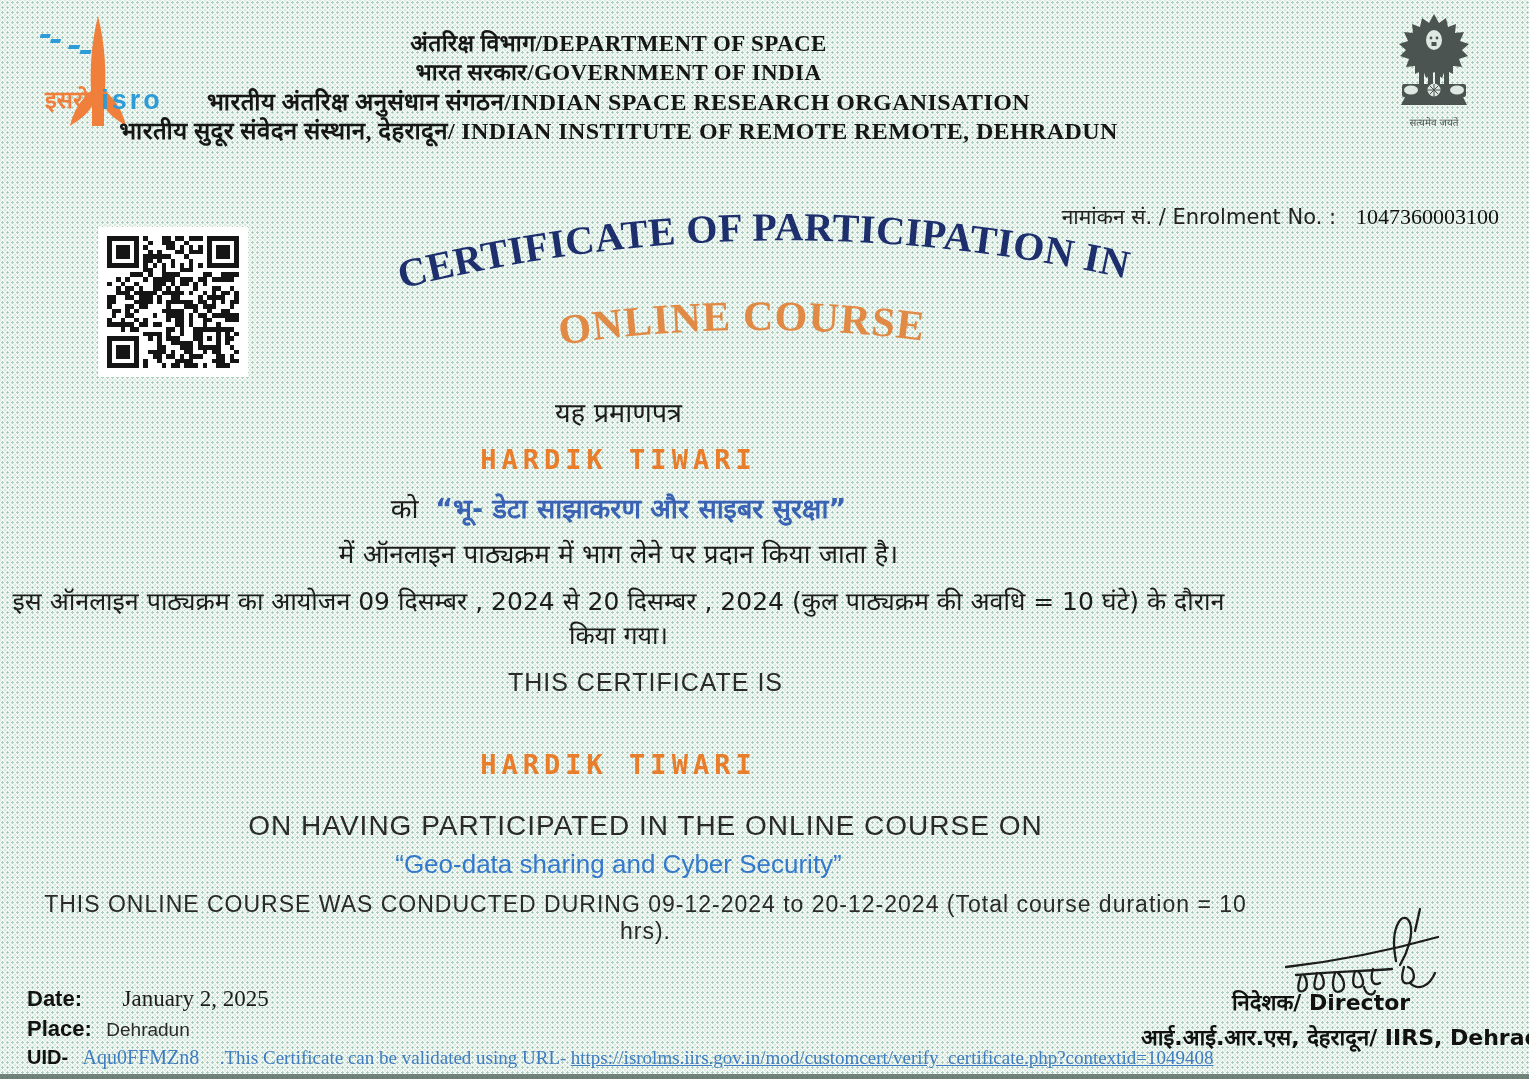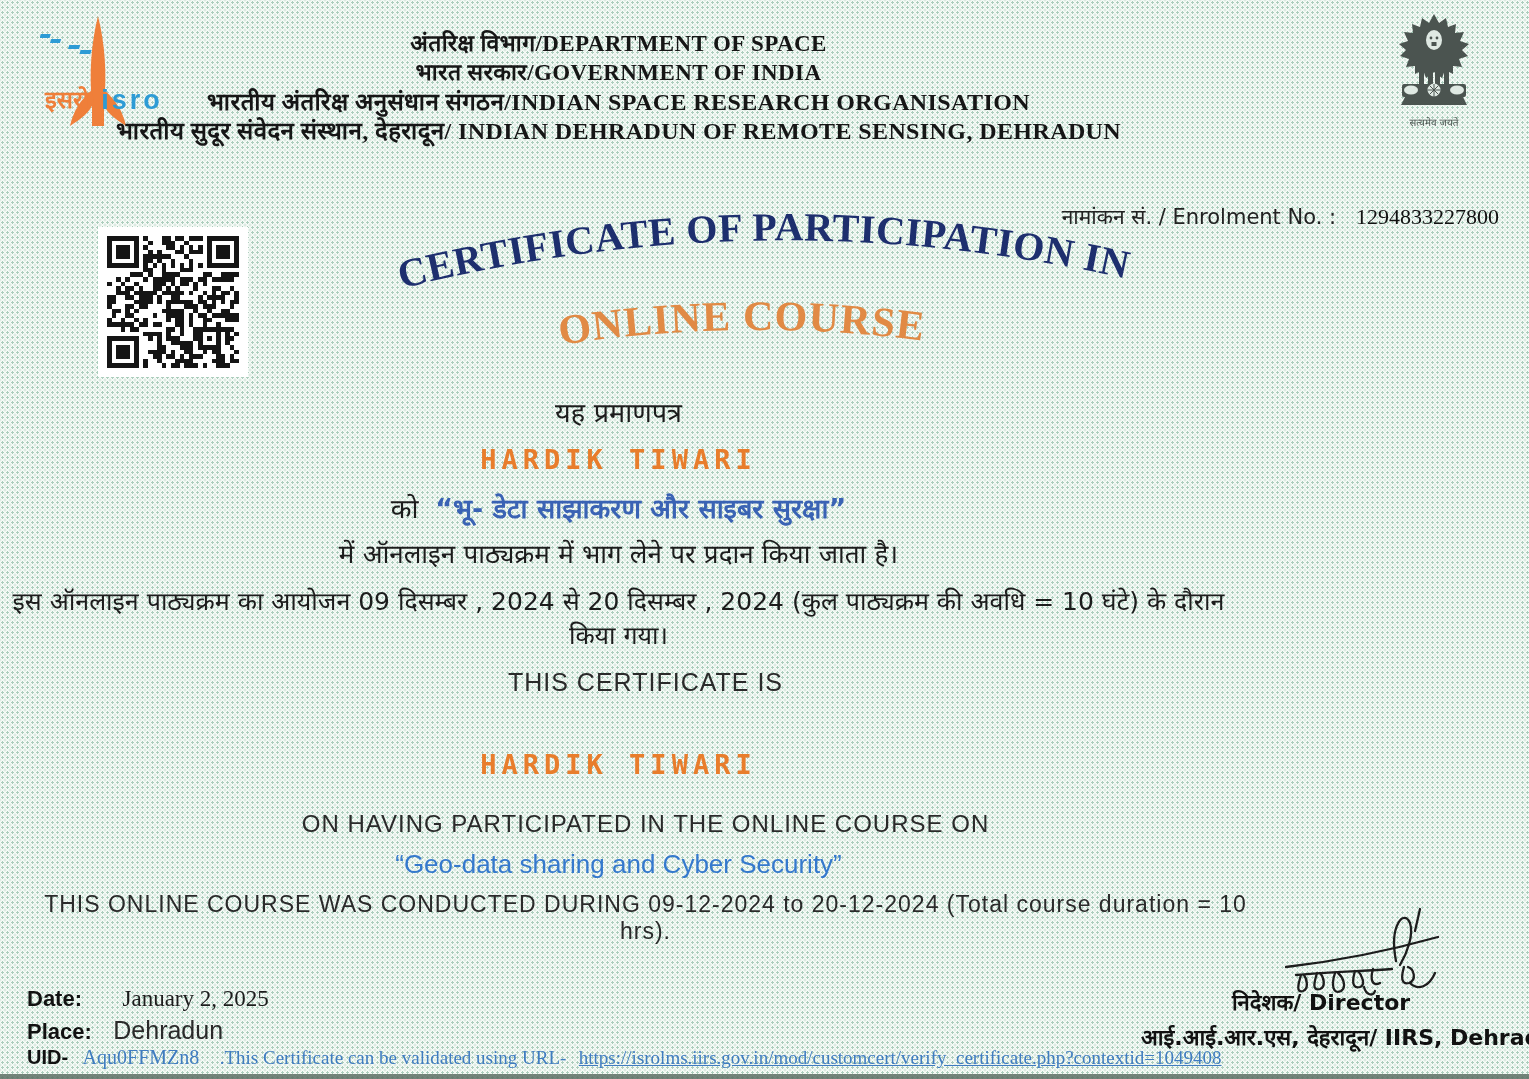--- a/index.html
+++ b/index.html
@@ -73,25 +73,25 @@
         <line x1="46.5" y1="73.5" x2="37.5" y2="82.5"></line>
     </g>
     <ellipse cx="19" cy="78" rx="7" ry="4.5" fill="#dfe9e3"></ellipse>
     <ellipse cx="65" cy="78" rx="7" ry="4.5" fill="#dfe9e3"></ellipse>
     <text x="42" y="114" text-anchor="middle" font-size="10" fill="#4b5450" font-family="DejaVu Sans, sans-serif">सत्यमेव जयते</text>
   </svg>
 
   <div class="abs ctr hdr" style="top:26px;font-size:23px">अंतरिक्ष विभाग/DEPARTMENT OF SPACE</div>
   <div class="abs ctr hdr" style="top:55px;font-size:23px">भारत सरकार/GOVERNMENT OF INDIA</div>
   <div class="abs ctr hdr" style="top:84px;font-size:24px">भारतीय अंतरिक्ष अनुसंधान संगठन/INDIAN SPACE RESEARCH ORGANISATION</div>
-  <div class="abs ctr hdr" style="top:113px;font-size:24px">भारतीय सुदूर संवेदन संस्थान, देहरादून/ INDIAN DEHRADUN OF REMOTE SENSING, DEHRADUN</div>
+  <div class="abs ctr hdr" style="top:113px;font-size:24px">भारतीय सुदूर संवेदन संस्थान, देहरादून/ INDIAN INSTITUTE OF REMOTE REMOTE, DEHRADUN</div>
 
   <div class="abs" style="top:202px;right:30px;font-size:21px">
     <span class="hindi" style="color:#222">नामांकन सं. / Enrolment No. :</span>
-    <span class="serif" style="font-size:22px;margin-left:14px;color:#111">1294833227800</span>
+    <span class="serif" style="font-size:22px;margin-left:14px;color:#111">1047360003100</span>
   </div>
 
   <svg class="abs" style="left:98px;top:227px" width="150" height="150" viewBox="0 0 33 33" shape-rendering="crispEdges">
       <rect x="0" y="0" width="33" height="33" fill="#ffffff"></rect>
       <rect x="2" y="2" width="1" height="1" fill="#151515"></rect>
       <rect x="3" y="2" width="1" height="1" fill="#151515"></rect>
       <rect x="4" y="2" width="1" height="1" fill="#151515"></rect>
       <rect x="5" y="2" width="1" height="1" fill="#151515"></rect>
       <rect x="6" y="2" width="1" height="1" fill="#151515"></rect>
       <rect x="7" y="2" width="1" height="1" fill="#151515"></rect>
@@ -539,21 +539,21 @@
   <div class="abs ctr name" style="top:444px;font-size:27px">HARDIK TIWARI</div>
   <div class="abs ctr hindi" style="top:489px;font-size:27px">
     <span>को</span>
     <span class="blue-hi" style="margin-left:8px">“भू- डेटा साझाकरण और साइबर सुरक्षा”</span>
   </div>
   <div class="abs ctr hindi" style="top:535px;font-size:26px">में ऑनलाइन पाठ्यक्रम में भाग लेने पर प्रदान किया जाता है।</div>
   <div class="abs ctr hindi" style="top:583px;font-size:25px">इस ऑनलाइन पाठ्यक्रम का आयोजन 09 दिसम्बर , 2024 से 20 दिसम्बर , 2024 (कुल पाठ्यक्रम की अवधि = 10 घंटे) के दौरान किया गया।</div>
 
   <div class="abs ctr ensans" style="top:668px;font-size:25px">THIS CERTIFICATE IS</div>
   <div class="abs ctr name" style="top:749px;font-size:27px">HARDIK TIWARI</div>
-  <div class="abs ctr ensans" style="top:810px;font-size:24px">ON HAVING PARTICIPATED IN THE ONLINE COURSE ON</div>
+  <div class="abs ctr ensans" style="top:810px;font-size:28px">ON HAVING PARTICIPATED IN THE ONLINE COURSE ON</div>
   <div class="abs ctr blue-en" style="top:849px;font-size:26px">“Geo-data sharing and Cyber Security”</div>
   <div class="abs ctr ensans" style="top:891px;font-size:23px">THIS ONLINE COURSE WAS CONDUCTED DURING 09-12-2024 to 20-12-2024 (Total course duration = 10 hrs).</div>
 
   <svg class="abs" style="left:1268px;top:903px" width="180" height="95" viewBox="0 0 180 95">
     <g fill="none" stroke="#1d1d1d" stroke-width="2.3" stroke-linecap="round">
       <path d="M 18,64 C 70,58 120,48 170,34"></path>
       <path d="M 128,58 C 121,22 136,6 142,20 C 146,32 139,50 132,62"></path>
       <path d="M 152,6 L 147,28"></path>
       <path d="M 28,72 C 60,69 96,68 124,66"></path>
       <path d="M 33,72 C 30,82 28,90 35,88 C 41,86 39,76 36,72"></path>
@@ -566,27 +566,27 @@
       <path d="M 142,80 C 150,88 161,84 167,70"></path>
     </g>
   </svg>
 
   <div class="abs" style="left:27px;top:986px">
     <span class="lbl" style="font-size:22px">Date:</span>
     <span class="serif" style="font-size:23px;margin-left:36px">January 2, 2025</span>
   </div>
   <div class="abs" style="left:27px;top:1016px">
     <span class="lbl" style="font-size:22px">Place:</span>
-    <span style="font-size:25px;margin-left:17px;color:#2a2a2a">Dehradun</span>
+    <span style="font-size:19px;margin-left:10px;color:#2a2a2a">Dehradun</span>
   </div>
   <div class="abs" style="left:27px;top:1046px">
     <span class="lbl" style="font-size:20px">UID-</span>
     <span class="serif link" style="font-size:20px;margin-left:10px">Aqu0FFMZn8</span>
     <span class="serif link" style="font-size:19px;margin-left:16px">.This Certificate can be validated using URL-</span>
-    <span class="serif link" style="font-size:19px;margin-left:8px;text-decoration:underline">https://isrolms.iirs.gov.in/mod/customcert/verify_certificate.php?contextid=1049408</span>
+    <span class="serif link" style="font-size:19px;margin-left:0;text-decoration:underline">https://isrolms.iirs.gov.in/mod/customcert/verify_certificate.php?contextid=1049408</span>
   </div>
 
   <div class="abs" style="right:28px;top:986px;width:360px">
     <div class="hindi" style="text-align:center;font-size:22px;font-weight:bold;color:#111">निदेशक/ Director</div>
     <div class="hindi" style="text-align:right;font-size:22px;font-weight:bold;color:#111;margin-top:5px;white-space:nowrap">आई.आई.आर.एस, देहरादून/ IIRS, Dehradun</div>
   </div>
 
   <div class="abs bottom-bar"></div>
 </div>
 

